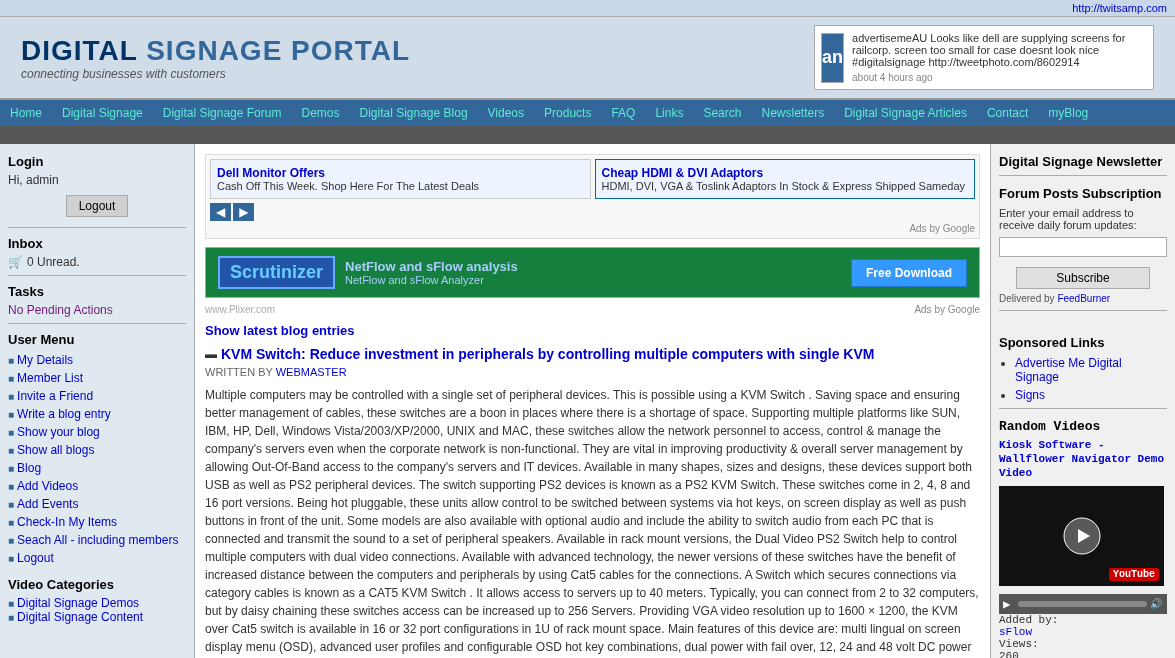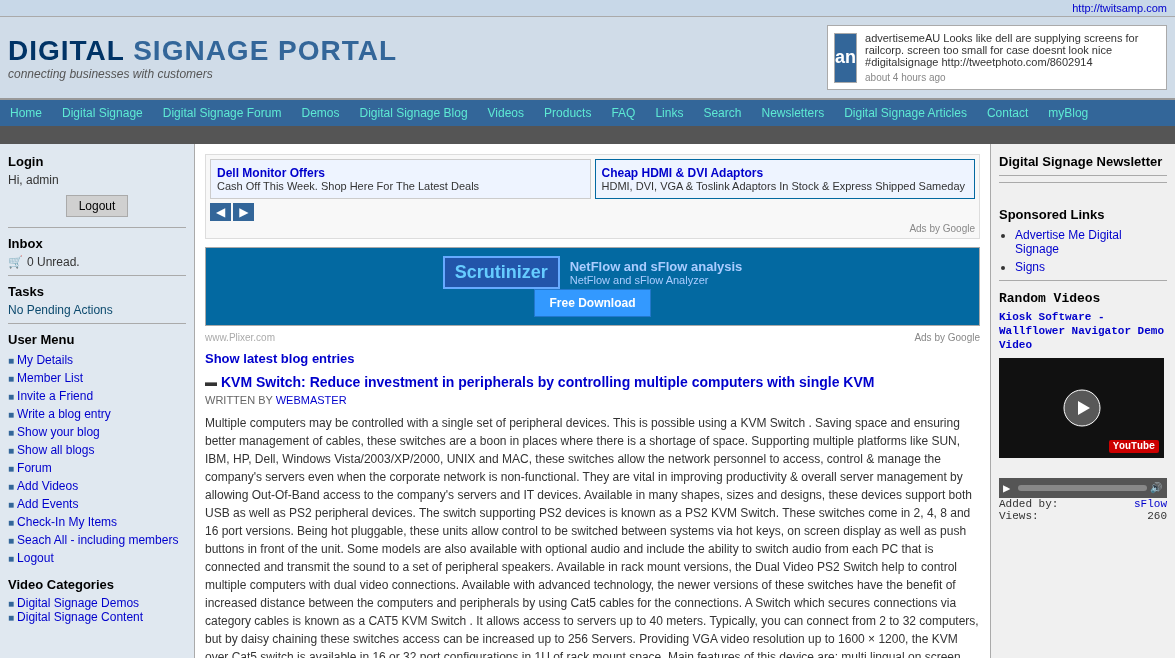--- a/index.html
+++ b/index.html
@@ -3,21 +3,21 @@
   <meta charset="utf-8">
   <style>
     * { margin: 0; padding: 0; box-sizing: border-box; }
     body { font-family: Arial, sans-serif; font-size: 12px; background: #e8e8e8; color: #333; }
 
     
     #top-bar { background: #c8d8e8; padding: 2px 8px; text-align: right; font-size: 11px; color: #555; border-bottom: 1px solid #aaa; }
     #top-bar a { color: #0000cc; text-decoration: none; }
 
     
-    #header { display: flex; align-items: center; background: #d0dce8; padding: 8px 8px; border-bottom: 2px solid #999; }
+    #header { display: flex; align-items: center; background: #d0dce8; padding: 8px 21px; border-bottom: 2px solid #999; }
     #logo-area { flex: 1; }
     #logo-title { font-size: 28px; font-weight: bold; color: #003366; letter-spacing: 1px; }
     #logo-title .digital { color: #003366; }
     #logo-title .signage { color: #336699; }
     #logo-title .portal { color: #336699; }
     #logo-sub { font-size: 12px; color: #555; font-style: italic; }
     #ad-area { display: flex; align-items: center; border: 1px solid #aaa; background: #fff; padding: 6px; max-width: 340px; }
     #ad-icon { width: 50px; height: 50px; background: #336699; display: flex; align-items: center; justify-content: center; margin-right: 8px; color: white; font-size: 18px; font-weight: bold; border: 1px solid #aaa; }
     #ad-text { font-size: 11px; color: #333; }
     #ad-time { font-size: 10px; color: #888; margin-top: 4px; }
@@ -34,21 +34,21 @@
     #main { display: flex; background: #f0f0f0; min-height: 500px; }
 
     
     #sidebar { width: 195px; min-width: 195px; background: #e0e8f0; padding: 10px 8px; border-right: 1px solid #aaa; }
     #sidebar h3 { font-size: 13px; font-weight: bold; color: #000; margin-bottom: 4px; }
     #sidebar .hi-text { font-size: 12px; color: #333; margin-bottom: 8px; }
     #logout-btn { background: #d0d0d0; border: 1px solid #aaa; padding: 3px 12px; font-size: 12px; cursor: pointer; display: block; margin: 4px auto 10px; }
     #sidebar .section-title { font-size: 13px; font-weight: bold; color: #000; margin: 8px 0 4px; }
     #sidebar .inbox-line { display: flex; align-items: center; font-size: 12px; color: #333; }
     #inbox-icon { margin-right: 4px; }
-    #sidebar .no-pending { font-size: 12px; color: #0c4a6e; }
+    #sidebar .no-pending { font-size: 12px; color: #701a75; }
     #sidebar ul.menu-list { list-style: none; margin-top: 4px; }
     #sidebar ul.menu-list li { padding: 2px 0; }
     #sidebar ul.menu-list li a { font-size: 12px; color: #0000cc; text-decoration: none; display: flex; align-items: center; }
     #sidebar ul.menu-list li a .arrow { color: #336699; margin-right: 3px; font-size: 10px; }
     #sidebar .cat-title { font-size: 13px; font-weight: bold; color: #000; margin: 10px 0 4px; }
     #sidebar ul.cat-list { list-style: none; }
     #sidebar ul.cat-list li a { font-size: 12px; color: #0000cc; text-decoration: none; display: flex; align-items: center; }
     #sidebar ul.cat-list li a .arrow { color: #336699; margin-right: 3px; font-size: 10px; }
 
     
@@ -58,21 +58,21 @@
     #ad-left { flex: 1; background: #eef4ff; padding: 6px; border: 1px solid #ccc; margin-right: 4px; font-size: 11px; }
     #ad-left .ad-title { color: #0000cc; font-weight: bold; font-size: 12px; }
     #ad-left .ad-desc { color: #333; font-size: 11px; }
     #ad-right-group { flex: 1; background: #eef4ff; padding: 6px; border: 1px solid #0369a1; font-size: 11px; }
     #ad-right-group .ad-title { color: #0000cc; font-weight: bold; font-size: 12px; }
     #ads-nav { display: flex; margin-top: 4px; }
     #ads-nav button { background: #336699; color: white; border: none; padding: 2px 6px; cursor: pointer; margin-right: 2px; font-size: 12px; }
     #ads-by-google { text-align: right; font-size: 10px; color: #888; margin-top: 2px; }
 
     
-    #scrutinizer-banner { background: #0369a1; display: flex; align-items: center; justify-content: space-between; padding: 8px 12px; margin: 6px 0; border: 1px solid #aaa; flex-direction: column; }
+    #scrutinizer-banner { background: #15803d; display: flex; align-items: center; justify-content: space-between; padding: 8px 12px; margin: 6px 0; border: 1px solid #aaa; }
     #scrut-left { display: flex; align-items: center; }
     #scrut-logo { color: #fff; font-size: 18px; font-weight: bold; border: 2px solid #66aaff; padding: 4px 10px; background: #2255aa; margin-right: 10px; }
     #scrut-logo span { color: #66ccff; }
     #scrut-sub { color: #aaccff; font-size: 11px; }
     #scrut-tagline { color: #aaccff; font-size: 13px; font-weight: bold; }
     #scrut-btn { background: #3399ff; color: #fff; border: 1px solid #2277cc; padding: 6px 14px; font-size: 12px; font-weight: bold; cursor: pointer; }
     #scrut-plixer { color: #aaaaaa; font-size: 10px; text-align: left; }
     #ad-by-google2 { text-align: right; font-size: 10px; color: #888; }
 
     
@@ -96,30 +96,30 @@
     #subscribe-btn { display: block; width: 80%; margin: 4px auto; background: #e0e0e0; border: 1px solid #aaa; padding: 3px; font-size: 12px; cursor: pointer; }
     #feedburner-line { font-size: 10px; color: #555; }
     #feedburner-line a { color: #0000cc; text-decoration: none; }
     #sponsored-links { margin-top: 24px; }
     #sponsored-links ul { list-style: disc; padding-left: 16px; }
     #sponsored-links ul li { margin-bottom: 4px; }
     #sponsored-links ul li a { font-size: 12px; color: #0000cc; text-decoration: none; }
     #random-videos { margin-top: 10px; font-family: Liberation Mono, monospace; }
     #random-videos h3 { font-size: 13px; font-weight: bold; color: #000; margin-bottom: 4px; }
     #video-title a { font-size: 11px; color: #0000cc; text-decoration: none; font-weight: bold; }
-    #video-thumb { width: 165px; height: 100px; background: #222; margin: 6px 0 20px; position: relative; display: flex; align-items: center; justify-content: flex-start; overflow: hidden; }
+    #video-thumb { width: 165px; height: 100px; background: #222; margin: 6px 0 8px; position: relative; display: flex; align-items: center; justify-content: flex-start; overflow: hidden; }
     #video-thumb .yt-label { background: #cc0000; color: #fff; font-size: 10px; font-weight: bold; padding: 1px 4px; position: absolute; bottom: 5px; right: 5px; border-radius: 2px; }
     #video-thumb .play-area { background: rgba(0,0,0,0.5); width: 100%; height: 100%; display: flex; align-items: center; justify-content: center; }
     #video-controls { display: flex; align-items: center; background: #555; padding: 2px 4px; height: 20px; }
     #play-btn { color: white; font-size: 12px; cursor: pointer; margin-right: 4px; }
     #progress-bar { flex: 1; height: 6px; background: #888; border-radius: 3px; margin: 0 4px; }
     #progress-fill { height: 100%; width: 0%; background: #aaa; border-radius: 3px; }
     #vol-icon { color: white; font-size: 10px; }
     #video-meta { font-size: 11px; color: #333; }
-    #video-meta .added-by-line { display: flex; justify-content: space-between; }
+    #video-meta .added-by-line { display: flex; justify-content: space-between; flex-direction: column; }
     #video-meta .added-by-line a { color: #0000cc; text-decoration: none; }
     .divider { border: none; border-top: 1px solid #aaa; margin: 6px 0; }
   </style>
 </head>
 <body>
 
 <div id="top-bar">
   <a>http://twitsamp.com</a>
 </div>
 
@@ -243,21 +243,21 @@
         </li>
       <li>
           <a href="#">
             <span class="arrow">■</span>
             <span>Show all blogs</span>
           </a>
         </li>
       <li>
           <a href="#">
             <span class="arrow">■</span>
-            <span>Forum</span>
+            <span>Blog</span>
           </a>
         </li>
       <li>
           <a href="#">
             <span class="arrow">■</span>
             <span>Add Videos</span>
           </a>
         </li>
       <li>
           <a href="#">
@@ -349,20 +349,30 @@
       <span>WRITTEN BY</span>
       <a href="#">WEBMASTER</a>
     </div>
     <div id="blog-content">Multiple computers may be controlled with a single set of peripheral devices. This is possible using a KVM Switch . Saving space and ensuring better management of cables, these switches are a boon in places where there is a shortage of space. Supporting multiple platforms like SUN, IBM, HP, Dell, Windows Vista/2003/XP/2000, UNIX and MAC, these switches allow the network personnel to access, control &amp; manage the company's servers even when the corporate network is non-functional. They are vital in improving productivity &amp; overall server management by allowing Out-Of-Band access to the company's servers and IT devices. Available in many shapes, sizes and designs, these devices support both USB as well as PS2 peripheral devices. The switch supporting PS2 devices is known as a PS2 KVM Switch. These switches come in 2, 4, 8 and 16 port versions. Being hot pluggable, these units allow control to be switched between systems via hot keys, on screen display as well as push buttons in front of the unit. Some models are also available with optional audio and include the ability to switch audio from each PC that is connected and transmit the sound to a set of peripheral speakers. Available in rack mount versions, the Dual Video PS2 Switch help to control multiple computers with dual video connections. Available with advanced technology, the newer versions of these switches have the benefit of increased distance between the computers and peripherals by using Cat5 cables for the connections. A Switch which secures connections via category cables is known as a CAT5 KVM Switch . It allows access to servers up to 40 meters. Typically, you can connect from 2 to 32 computers, but by daisy chaining these switches access can be increased up to 256 Servers. Providing VGA video resolution up to 1600 × 1200, the KVM over Cat5 switch is available in 16 or 32 port configurations in 1U of rack mount space. Main features of this device are: multi lingual on screen display menu (OSD), advanced user profiles and configurable OSD hot key combinations, dual power with fail over, 12, 24 and 48 volt DC power options. In situations where multiple computers are involved, a KVM Switch may be used since it frees valuable physical space and decrease demand on power.</div>
 
   </div>
 
   <div id="right-sidebar">
     <h3>Digital Signage Newsletter</h3>
     <hr class="divider">
+    <div id="forum-sub-section">
+      <h3>Forum Posts Subscription</h3>
+      <div id="forum-sub-desc">Enter your email address to receive daily forum updates:</div>
+      <input type="email" id="email-input" placeholder="" style="">
+      <button id="subscribe-btn">Subscribe</button>
+      <div id="feedburner-line">
+        <span>Delivered by</span>
+        <a href="#">FeedBurner</a>
+      </div>
+    </div>
     <hr class="divider">
     <div id="sponsored-links">
       <h3>Sponsored Links</h3>
       <ul>
         <li><a href="#">Advertise Me Digital Signage</a></li>
         <li><a href="#">Signs</a></li>
       </ul>
     </div>
     <hr class="divider">
     <div id="random-videos">

